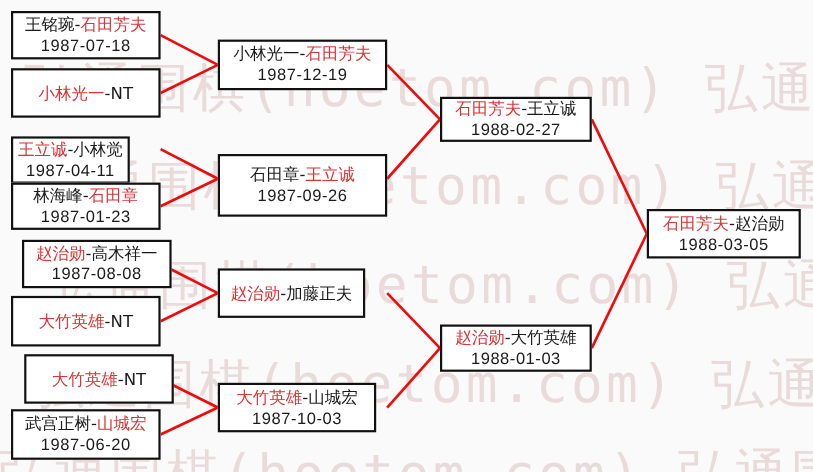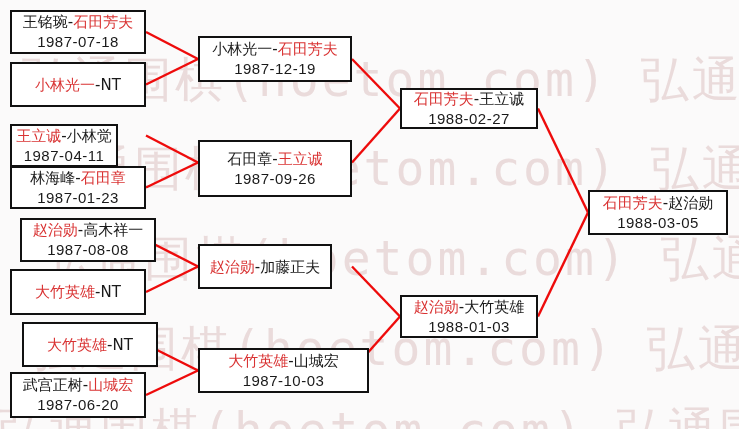--- a/index.html
+++ b/index.html
@@ -38,21 +38,21 @@
   .b-m2{left:10px;top:62px;width:136px;height:45px}
   .b-m3{left:10px;top:124px;width:108px;height:43px}
   .b-m4{left:10px;top:166px;width:136px;height:43px}
   .b-m5{left:20px;top:218px;width:136px;height:44px}
   .b-m6{left:10px;top:269px;width:136px;height:46px}
   .b-m7{left:22px;top:322px;width:136px;height:45px}
   .b-m8{left:10px;top:372px;width:136px;height:46px}
   .b-mA{left:198px;top:36px;width:154px;height:46px}
   .b-mB{left:198px;top:140px;width:154px;height:57px}
   .b-mC{left:198px;top:244px;width:134px;height:45px}
-  .b-mD{left:198px;top:348px;width:171px;height:45px}
+  .b-mD{left:198px;top:348px;width:144px;height:45px}
   .b-mE{left:400px;top:88px;width:138px;height:41px}
   .b-mF{left:400px;top:295px;width:138px;height:43px}
   .b-mG{left:588px;top:190px;width:140px;height:45px}
 </style>
 </head>
 <body>
 
 <div class="stage" style="--winner: #d93333; --border: #111111; --wm: rgba(195,150,150,0.30);">
 
   <div class="wm-row wm-r1">弘通围棋(hoetom.com) 弘通围棋(hoetom.com) </div>

